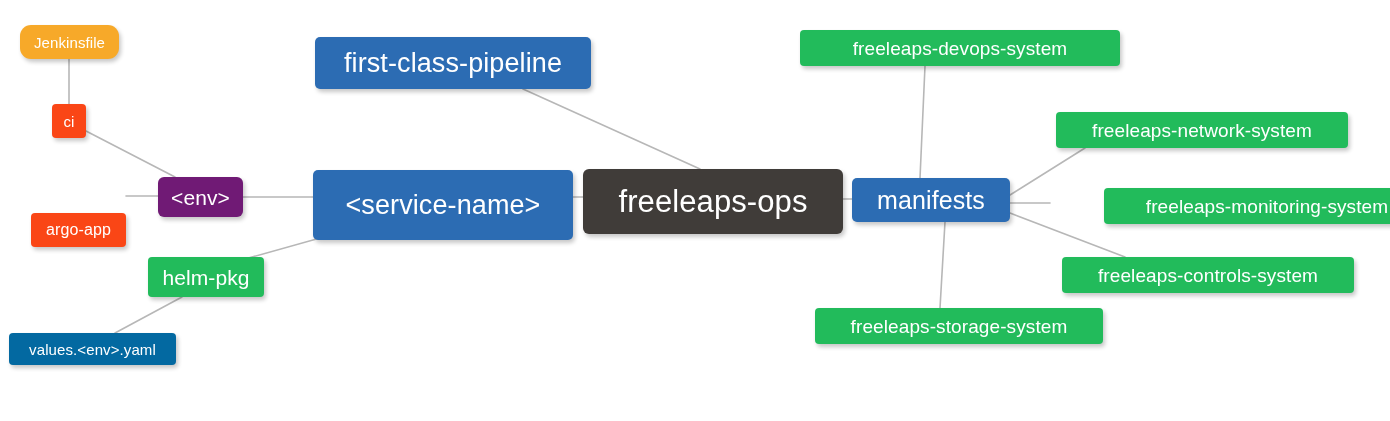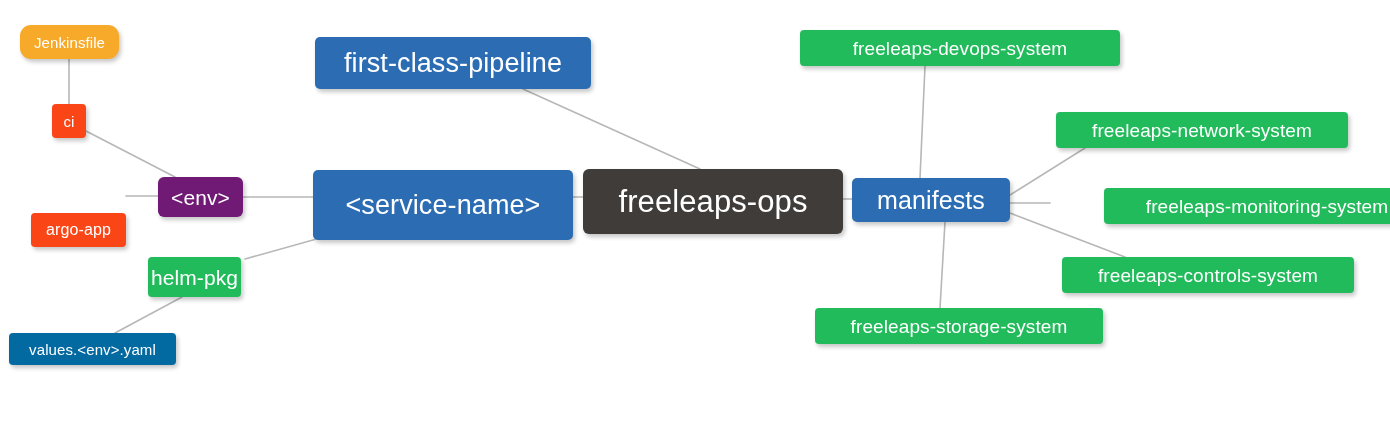--- a/index.html
+++ b/index.html
@@ -61,16 +61,16 @@
       <div class="node" style="left: 158px; top: 177px; width: 85px; height: 40px; background: #701a75; font-size: 21px; border-radius: 6px; color: rgb(255, 255, 255);">&lt;env&gt;</div>
       <div class="node" style="left: 313px; top: 170px; width: 260px; height: 70px; background: rgb(44, 108, 179); font-size: 27px; border-radius: 5px; color: rgb(255, 255, 255);">&lt;service-name&gt;</div>
       <div class="node" style="left: 315px; top: 37px; width: 276px; height: 52px; background: rgb(44, 108, 179); font-size: 27px; border-radius: 5px; color: rgb(255, 255, 255);">first-class-pipeline</div>
       <div class="node" style="left: 583px; top: 169px; width: 260px; height: 65px; background: rgb(64, 60, 57); font-size: 31px; border-radius: 6px; color: rgb(255, 255, 255);">freeleaps-ops</div>
       <div class="node" style="left: 852px; top: 178px; width: 158px; height: 44px; background: rgb(44, 108, 179); font-size: 25px; border-radius: 5px; color: rgb(255, 255, 255);">manifests</div>
       <div class="node" style="left: 800px; top: 30px; width: 320px; height: 36px; background: rgb(34, 187, 91); font-size: 19px; border-radius: 4px; color: rgb(255, 255, 255);">freeleaps-devops-system</div>
       <div class="node" style="left: 1056px; top: 112px; width: 292px; height: 36px; background: rgb(34, 187, 91); font-size: 19px; border-radius: 4px; color: rgb(255, 255, 255);">freeleaps-network-system</div>
       <div class="node" style="left: 1104px; top: 188px; width: 326px; height: 36px; background: rgb(34, 187, 91); font-size: 19px; border-radius: 4px; color: rgb(255, 255, 255);">freeleaps-monitoring-system</div>
       <div class="node" style="left: 1062px; top: 257px; width: 292px; height: 36px; background: rgb(34, 187, 91); font-size: 19px; border-radius: 4px; color: rgb(255, 255, 255);">freeleaps-controls-system</div>
       <div class="node" style="left: 815px; top: 308px; width: 288px; height: 36px; background: rgb(34, 187, 91); font-size: 19px; border-radius: 4px; color: rgb(255, 255, 255);">freeleaps-storage-system</div>
-      <div class="node" style="left: 148px; top: 257px; width: 93px; height: 40px; background: rgb(34, 187, 91); font-size: 21px; border-radius: 4px; color: rgb(255, 255, 255);">helm-pkg</div>
+      <div class="node" style="left: 148px; top: 257px; width: 116px; height: 40px; background: rgb(34, 187, 91); font-size: 21px; border-radius: 4px; color: rgb(255, 255, 255);">helm-pkg</div>
       <div class="node" style="left: 9px; top: 333px; width: 167px; height: 32px; background: #0369a1; font-size: 15px; border-radius: 4px; color: rgb(255, 255, 255);">values.&lt;env&gt;.yaml</div>
     </div>
 </div>
 
 </body></html>

